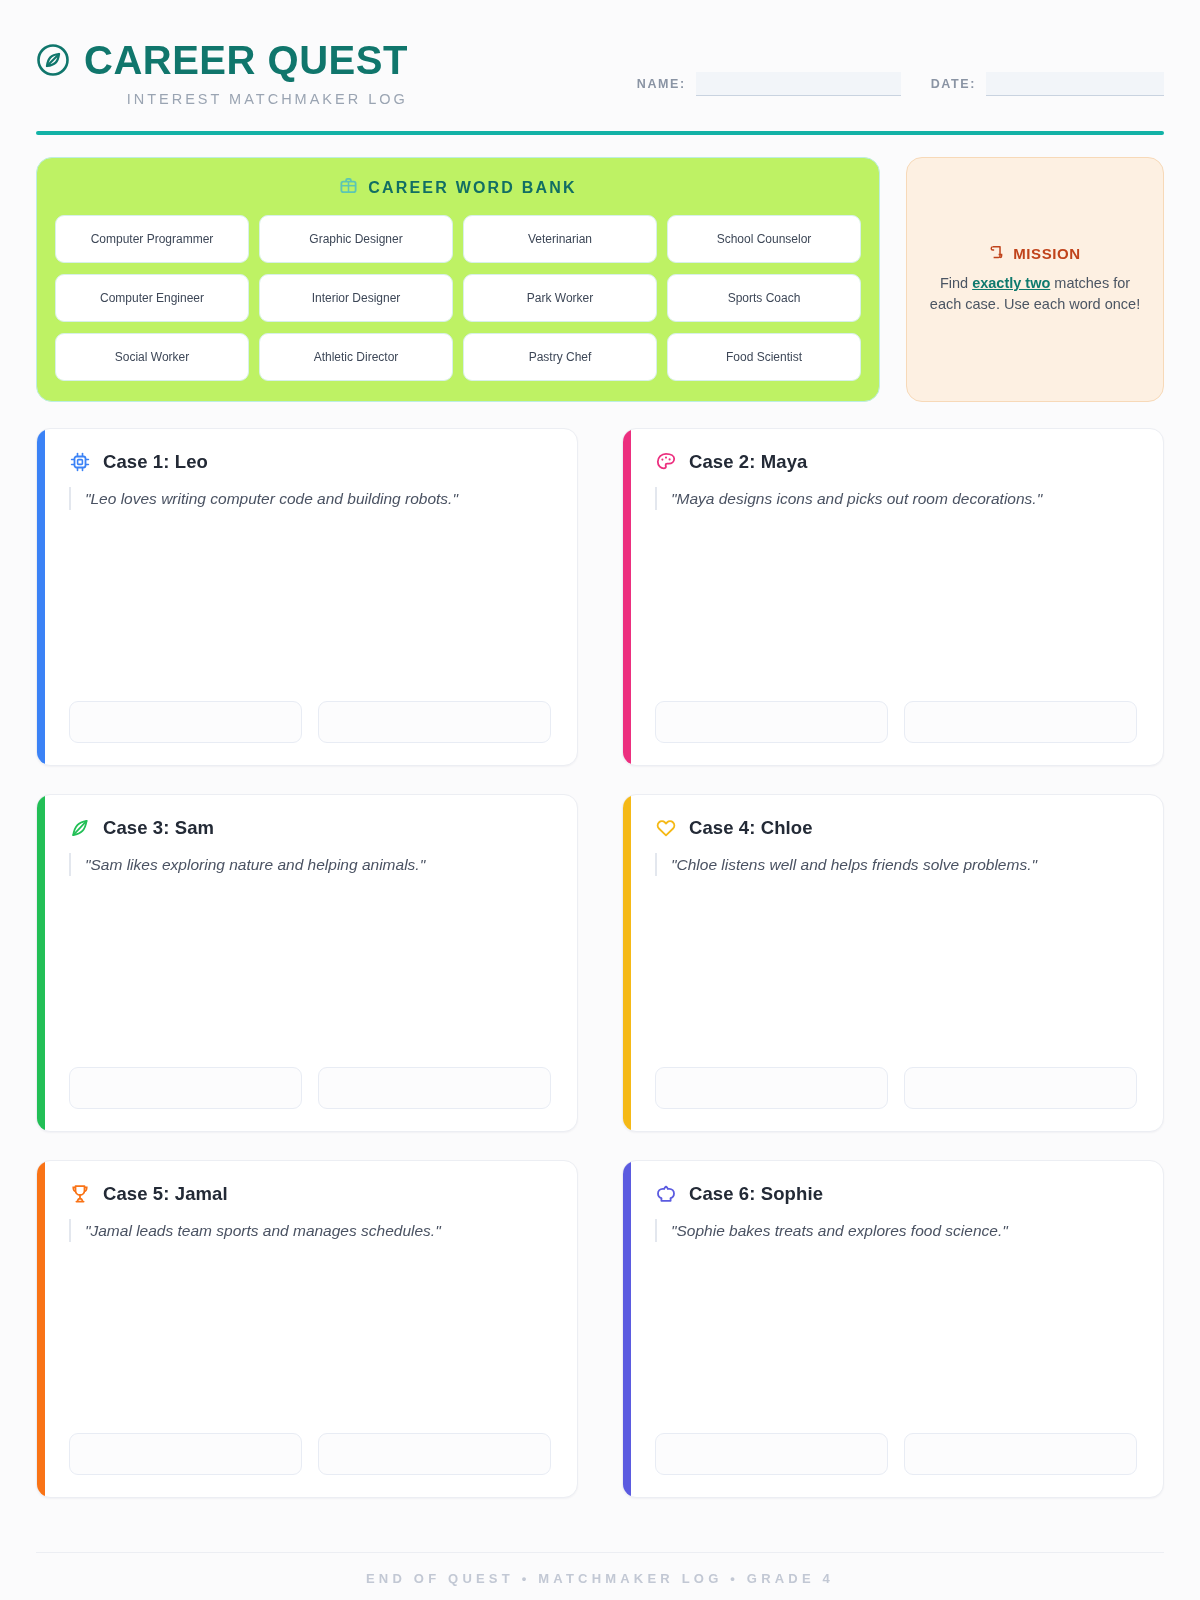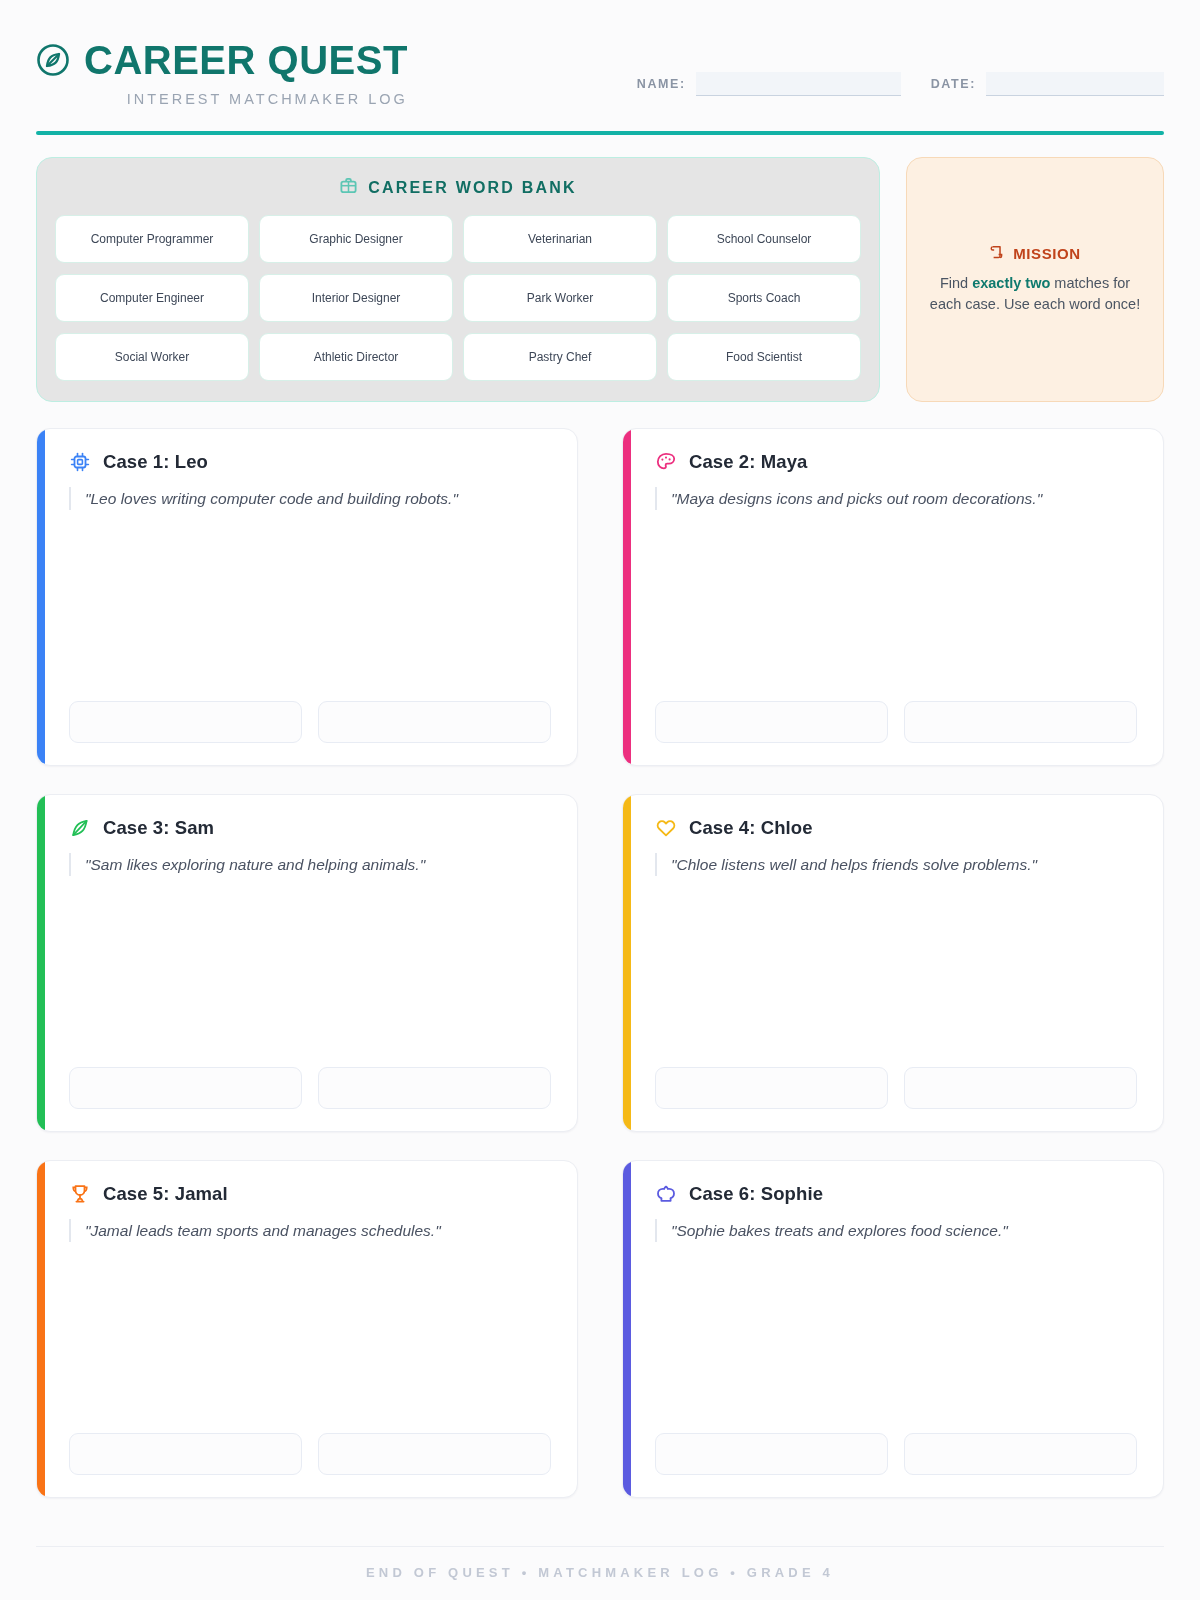--- a/index.html
+++ b/index.html
@@ -13,21 +13,21 @@
   body {
     background: #fbfbfc;
     font-family: "Liberation Sans", sans-serif;
     color: #2b3440;
     -webkit-font-smoothing: antialiased;
   }
 
   .page {
     width: 1200px;
     height: 1600px;
-    padding: 34px 36px 6px 36px;
+    padding: 34px 36px 0 36px;
     position: relative;
     display: flex;
     flex-direction: column;
   }
 
   
   .header {
     display: flex;
     align-items: flex-start;
     justify-content: space-between;
@@ -99,21 +99,21 @@
   
   .toprow {
     margin-top: 22px;
     display: flex;
     gap: 26px;
     align-items: stretch;
   }
 
   .wordbank {
     flex: 1 1 auto;
-    background: #e5e5e5;
+    background: #bef264;
     border: 1.5px solid #bdeee2;
     border-radius: 16px;
     padding: 18px 18px 20px 18px;
   }
 
   .wb-head {
     display: flex;
     align-items: center;
     justify-content: center;
     gap: 10px;
@@ -177,20 +177,21 @@
   .mission-text {
     font-size: 14.5px;
     line-height: 1.45;
     color: #4b5563;
     text-align: center;
   }
 
   .mission-em {
     font-weight: bold;
     color: #0f7a6e;
+    text-decoration: underline;
   }
 
   
   .cases {
     margin-top: 26px;
     display: grid;
     grid-template-columns: 1fr 1fr;
     gap: 28px 44px;
     flex: 1 1 auto;
     align-content: start;

